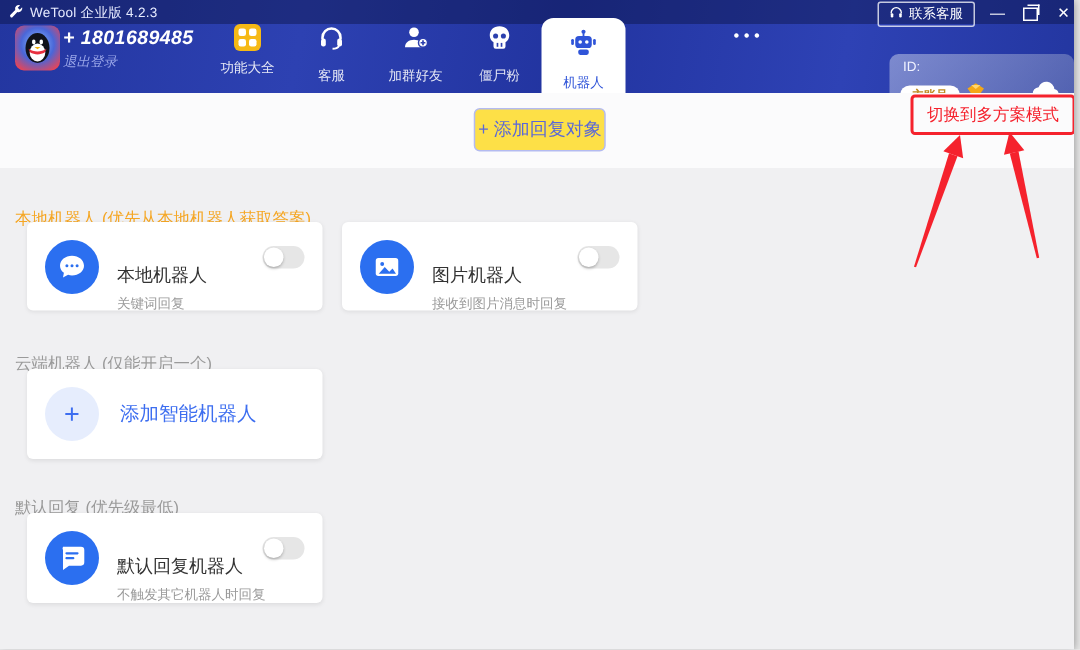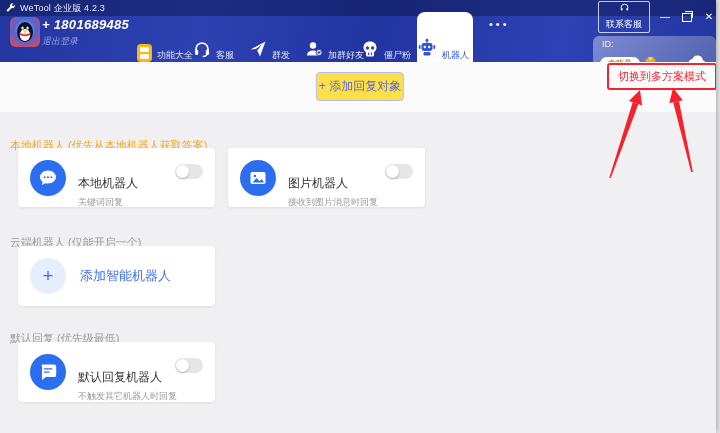--- a/index.html
+++ b/index.html
@@ -7,35 +7,35 @@
 
   
   .header-wrap{position:absolute;top:0;left:0;width:720px;height:62px;
     background:linear-gradient(100deg,#2336a0 0%,#2d41b2 28%,#2234a0 52%,#2e42b5 78%,#2336a0 100%);}
   .titlebar{position:absolute;top:0;left:0;width:720px;height:16px;background:rgba(10,16,62,.42);
     display:flex;align-items:center;color:#fff;}
   .app-title{font-size:9px;color:#e7ebff;margin-left:4px;letter-spacing:.2px;}
   .wrench{margin-left:6px;display:flex;}
   .titlebar-right{position:absolute;right:4px;top:1px;display:flex;align-items:center;gap:8px;}
   .contact-btn{display:flex;align-items:center;gap:4px;border:1px solid rgba(255,255,255,.75);
-    border-radius:2px;background:transparent;color:#fff;font-size:9px;padding:1px 7px;cursor:pointer;flex-direction:column;}
+    border-radius:2px;background:transparent;color:#fff;font-size:9px;padding:1px 7px;cursor:pointer;}
   .win-btn{width:14px;height:12px;display:flex;align-items:center;justify-content:center;
     color:#fff;font-size:10px;cursor:pointer;line-height:1;}
   .max-glyph{width:8px;height:7px;border:1px solid #fff;position:relative;background:transparent;}
   .max-glyph::before{content:"";position:absolute;left:2px;top:-3px;width:7px;height:6px;border:1px solid #fff;border-bottom:none;border-left:none;}
 
   .account{position:absolute;left:10px;top:17px;display:flex;gap:2px;font-style:italic;}
   .avatar{width:30px;height:30px;border-radius:6px;overflow:hidden;flex:0 0 auto;
     background:radial-gradient(circle at 50% 42%,#8fc2ff 0%,#4a66d8 48%,#e84456 88%,#d2344a 100%);
     display:flex;align-items:center;justify-content:center;}
   .phone{color:#fff;font-size:13px;font-weight:bold;letter-spacing:.3px;}
   .logout{color:#9aa6e8;font-size:9px;margin-top:3px;cursor:pointer;}
 
   .tabs{position:absolute;left:137px;top:0;height:62px;display:flex;}
-  .tab{width:56px;height:62px;display:flex;flex-direction:row;align-items:flex-end;
+  .tab{width:56px;height:62px;display:flex;flex-direction:column;align-items:center;
     padding-top:16px;box-sizing:border-box;gap:5px;cursor:pointer;}
   .tab .tab-label{font-size:9px;color:rgba(255,255,255,.88);white-space:nowrap;}
   .tab.active{background:#fff;border-radius:8px 8px 0 0;margin-top:12px;height:50px;padding-top:7px;}
   .tab.active .tab-label{color:#2f54d8;}
   .grid-icon{width:18px;height:18px;background:#f6b915;border-radius:4px;position:relative;}
   .grid-icon i{position:absolute;width:5px;height:5px;background:#fff;border-radius:1.5px;}
   .grid-icon i:nth-child(1){left:3px;top:3px;}
   .grid-icon i:nth-child(2){right:3px;top:3px;}
   .grid-icon i:nth-child(3){left:3px;bottom:3px;}
   .grid-icon i:nth-child(4){right:3px;bottom:3px;}
@@ -148,28 +148,20 @@
               <rect x="2" y="9.6" width="3.2" height="5.4" rx="1.5" fill="#fff"></rect>
               <rect x="12.8" y="9.6" width="3.2" height="5.4" rx="1.5" fill="#fff"></rect>
               <path d="M14 14.6c-1 1.6-2.8 1.9-4.3 1.9" fill="none" stroke="#fff" stroke-width="1.3"></path>
             </svg>
         </span>
         <span class="tab-label">客服</span>
       </div>
       <div class="tab">
         <span>
           <svg width="18" height="18" viewBox="0 0 18 18">
-              <path d="M1.5 9.5 16.5 1.5 11 16.5 8.2 10.6 13 4.5 6.8 9z" fill="#fff"></path>
-            </svg>
-        </span>
-        <span class="tab-label">群发</span>
-      </div>
-      <div class="tab">
-        <span>
-          <svg width="18" height="18" viewBox="0 0 18 18">
               <circle cx="8" cy="5.5" r="3.2" fill="#fff"></circle>
               <path d="M2 15.5c0-3.2 2.7-5 6-5s6 1.8 6 5z" fill="#fff"></path>
               <circle cx="14" cy="12.5" r="3" fill="#fff" stroke="#2c40ae" stroke-width="1"></circle>
               <path d="M14 10.9v3.2M12.4 12.5h3.2" stroke="#2c40ae" stroke-width="1.1"></path>
             </svg>
         </span>
         <span class="tab-label">加群好友</span>
       </div>
       <div class="tab">
         <span>

